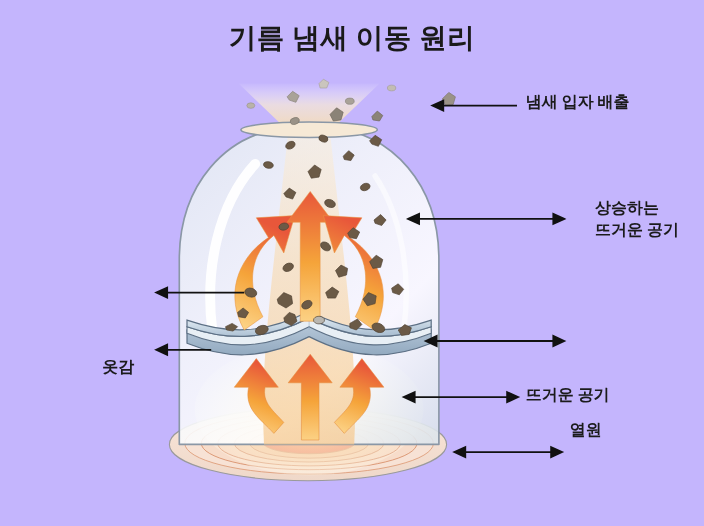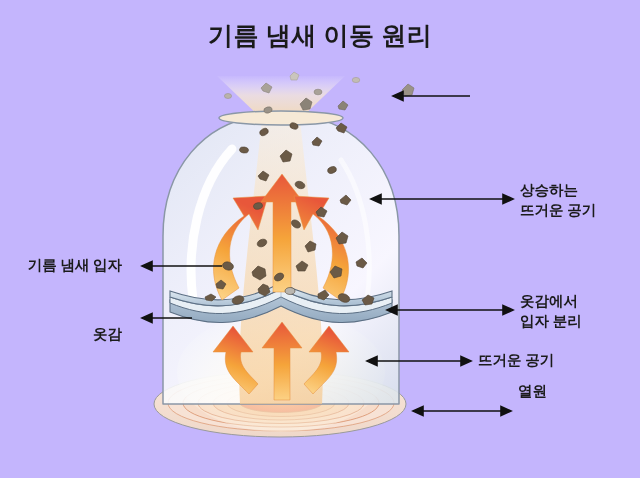--- a/index.html
+++ b/index.html
@@ -259,28 +259,26 @@
         <line x1="222" y1="266" x2="150" y2="266"></line>
         <path d="M 142 266 l 10 -4.6 0 9.2 z"></path>
       </g>
       <g>
         <line x1="192" y1="318" x2="150" y2="318"></line>
         <path d="M 142 318 l 10 -4.6 0 9.2 z"></path>
       </g>
     </g>
   </svg>
 
-
-  <div class="lbl lbl-right" style="left:520px; top:181px;">상승하는
+  <div class="lbl lbl-right" style="left:478px; top:84px;">냄새 입자 배출</div>
+
+  <div class="lbl lbl-right" style="left:541px; top:181px;">상승하는
 뜨거운 공기</div>
 
-  <div class="lbl lbl-right" style="left:520px; top:292px;">옷감에서
-입자 분리</div>
 
   <div class="lbl lbl-right" style="left:478px; top:351px;">뜨거운 공기</div>
 
   <div class="lbl lbl-right" style="left:518px; top:382px;">열원</div>
 
-  <div class="lbl lbl-left" style="left:18px; top:256px; width:104px;">기름 냄새 입자</div>
 
   <div class="lbl lbl-left" style="left:60px; top:325px; width:62px;">옷감</div>
 
 </div>
 
 </body></html>

